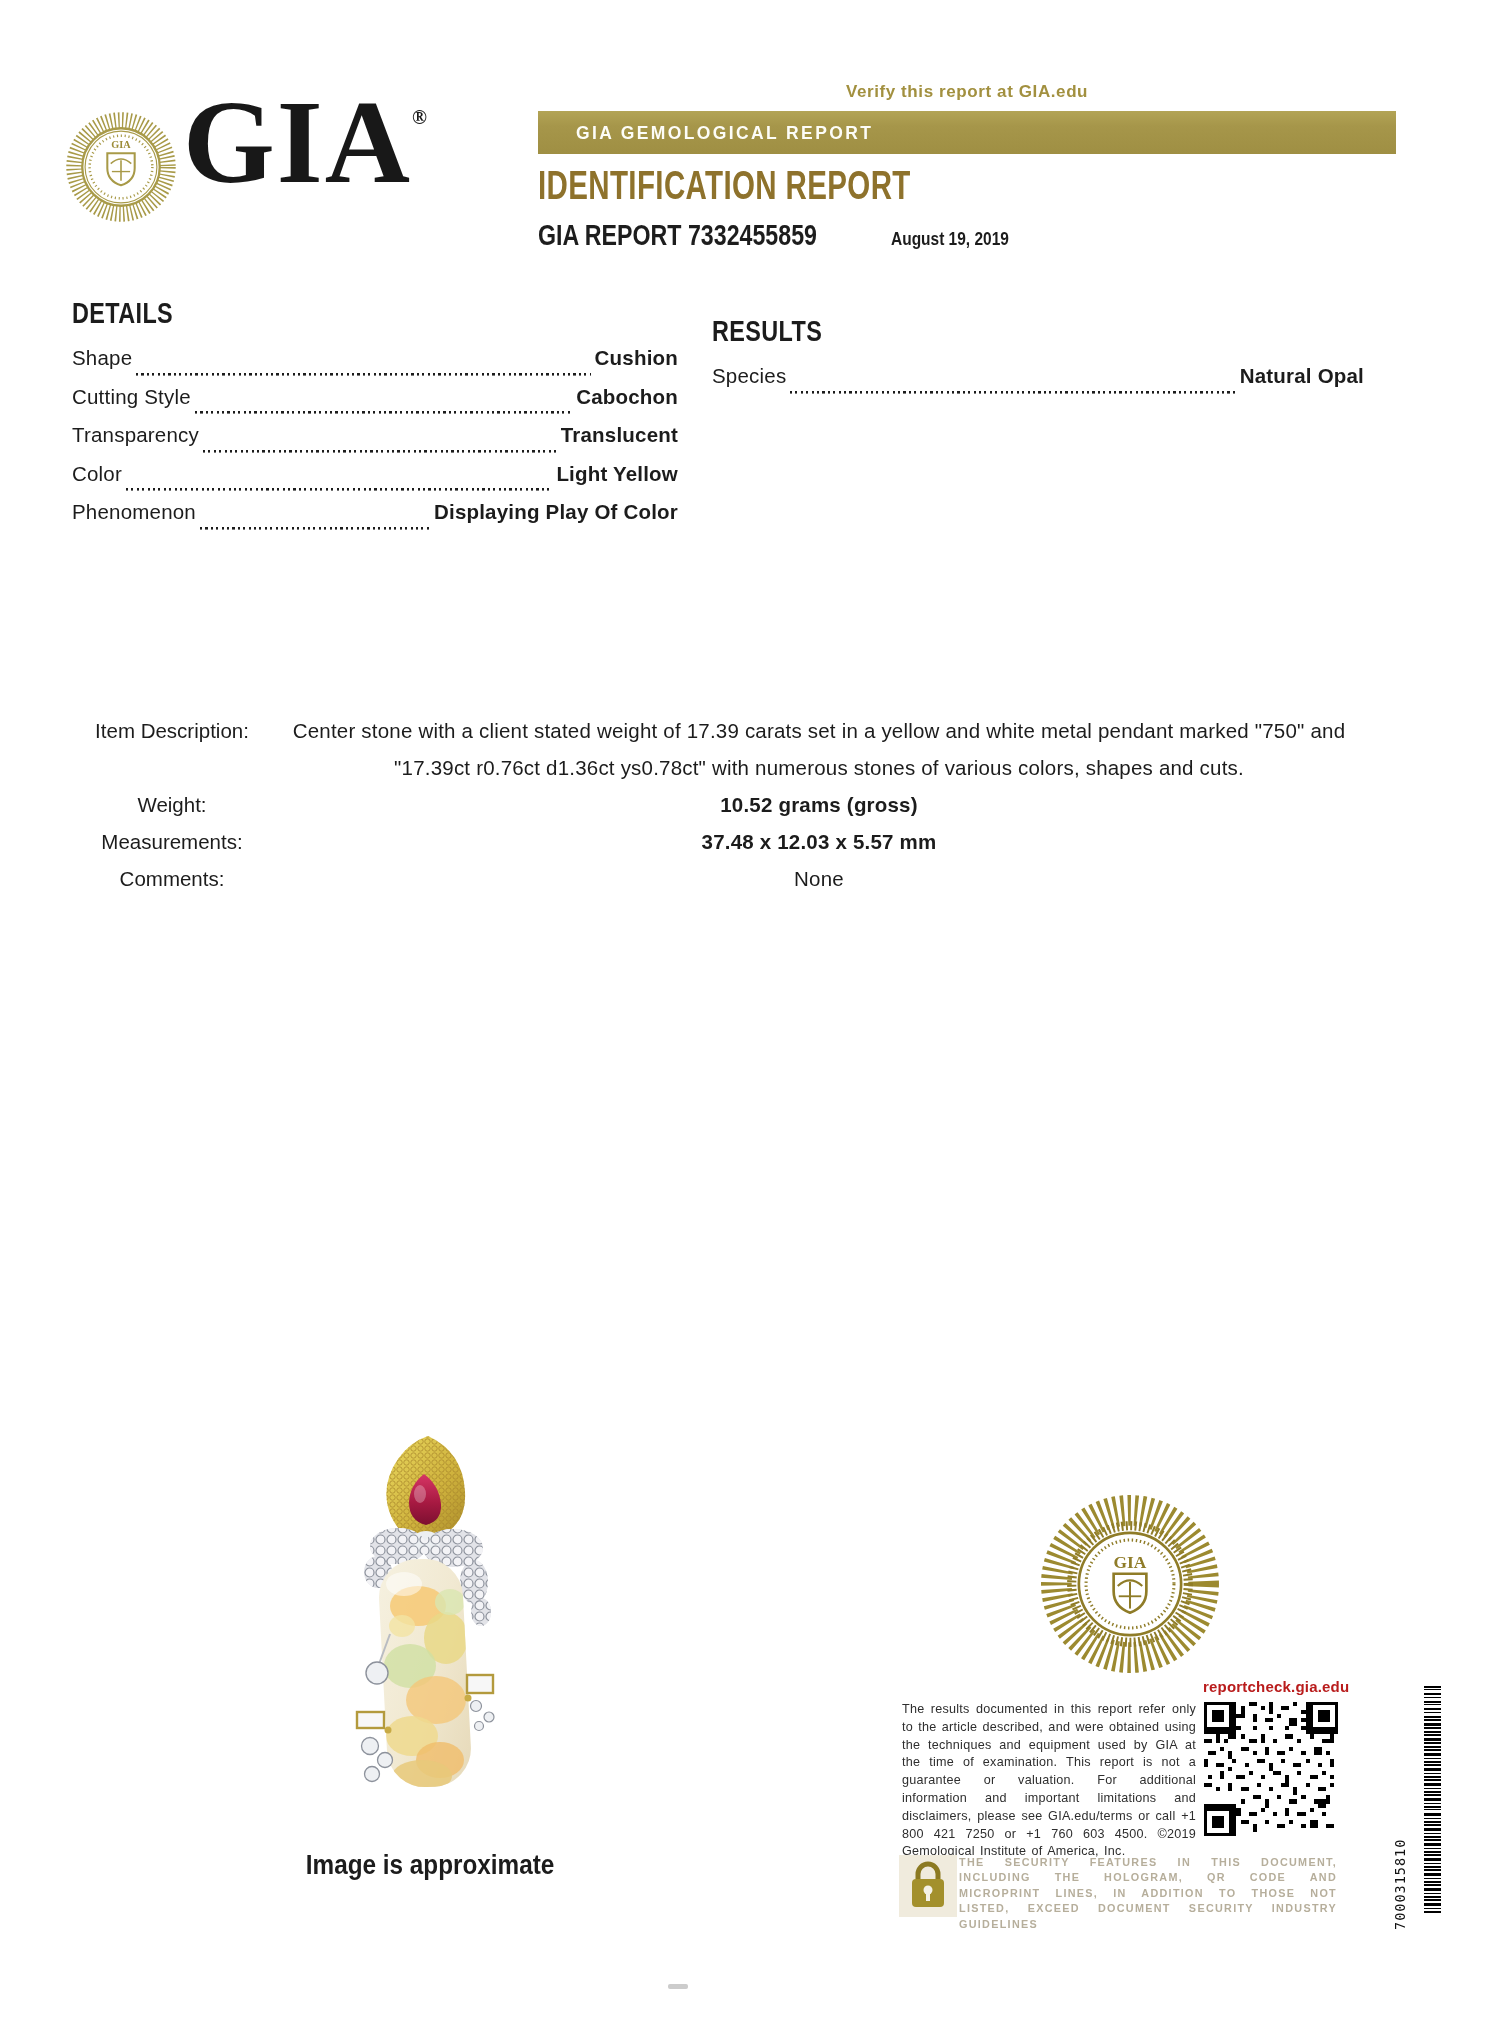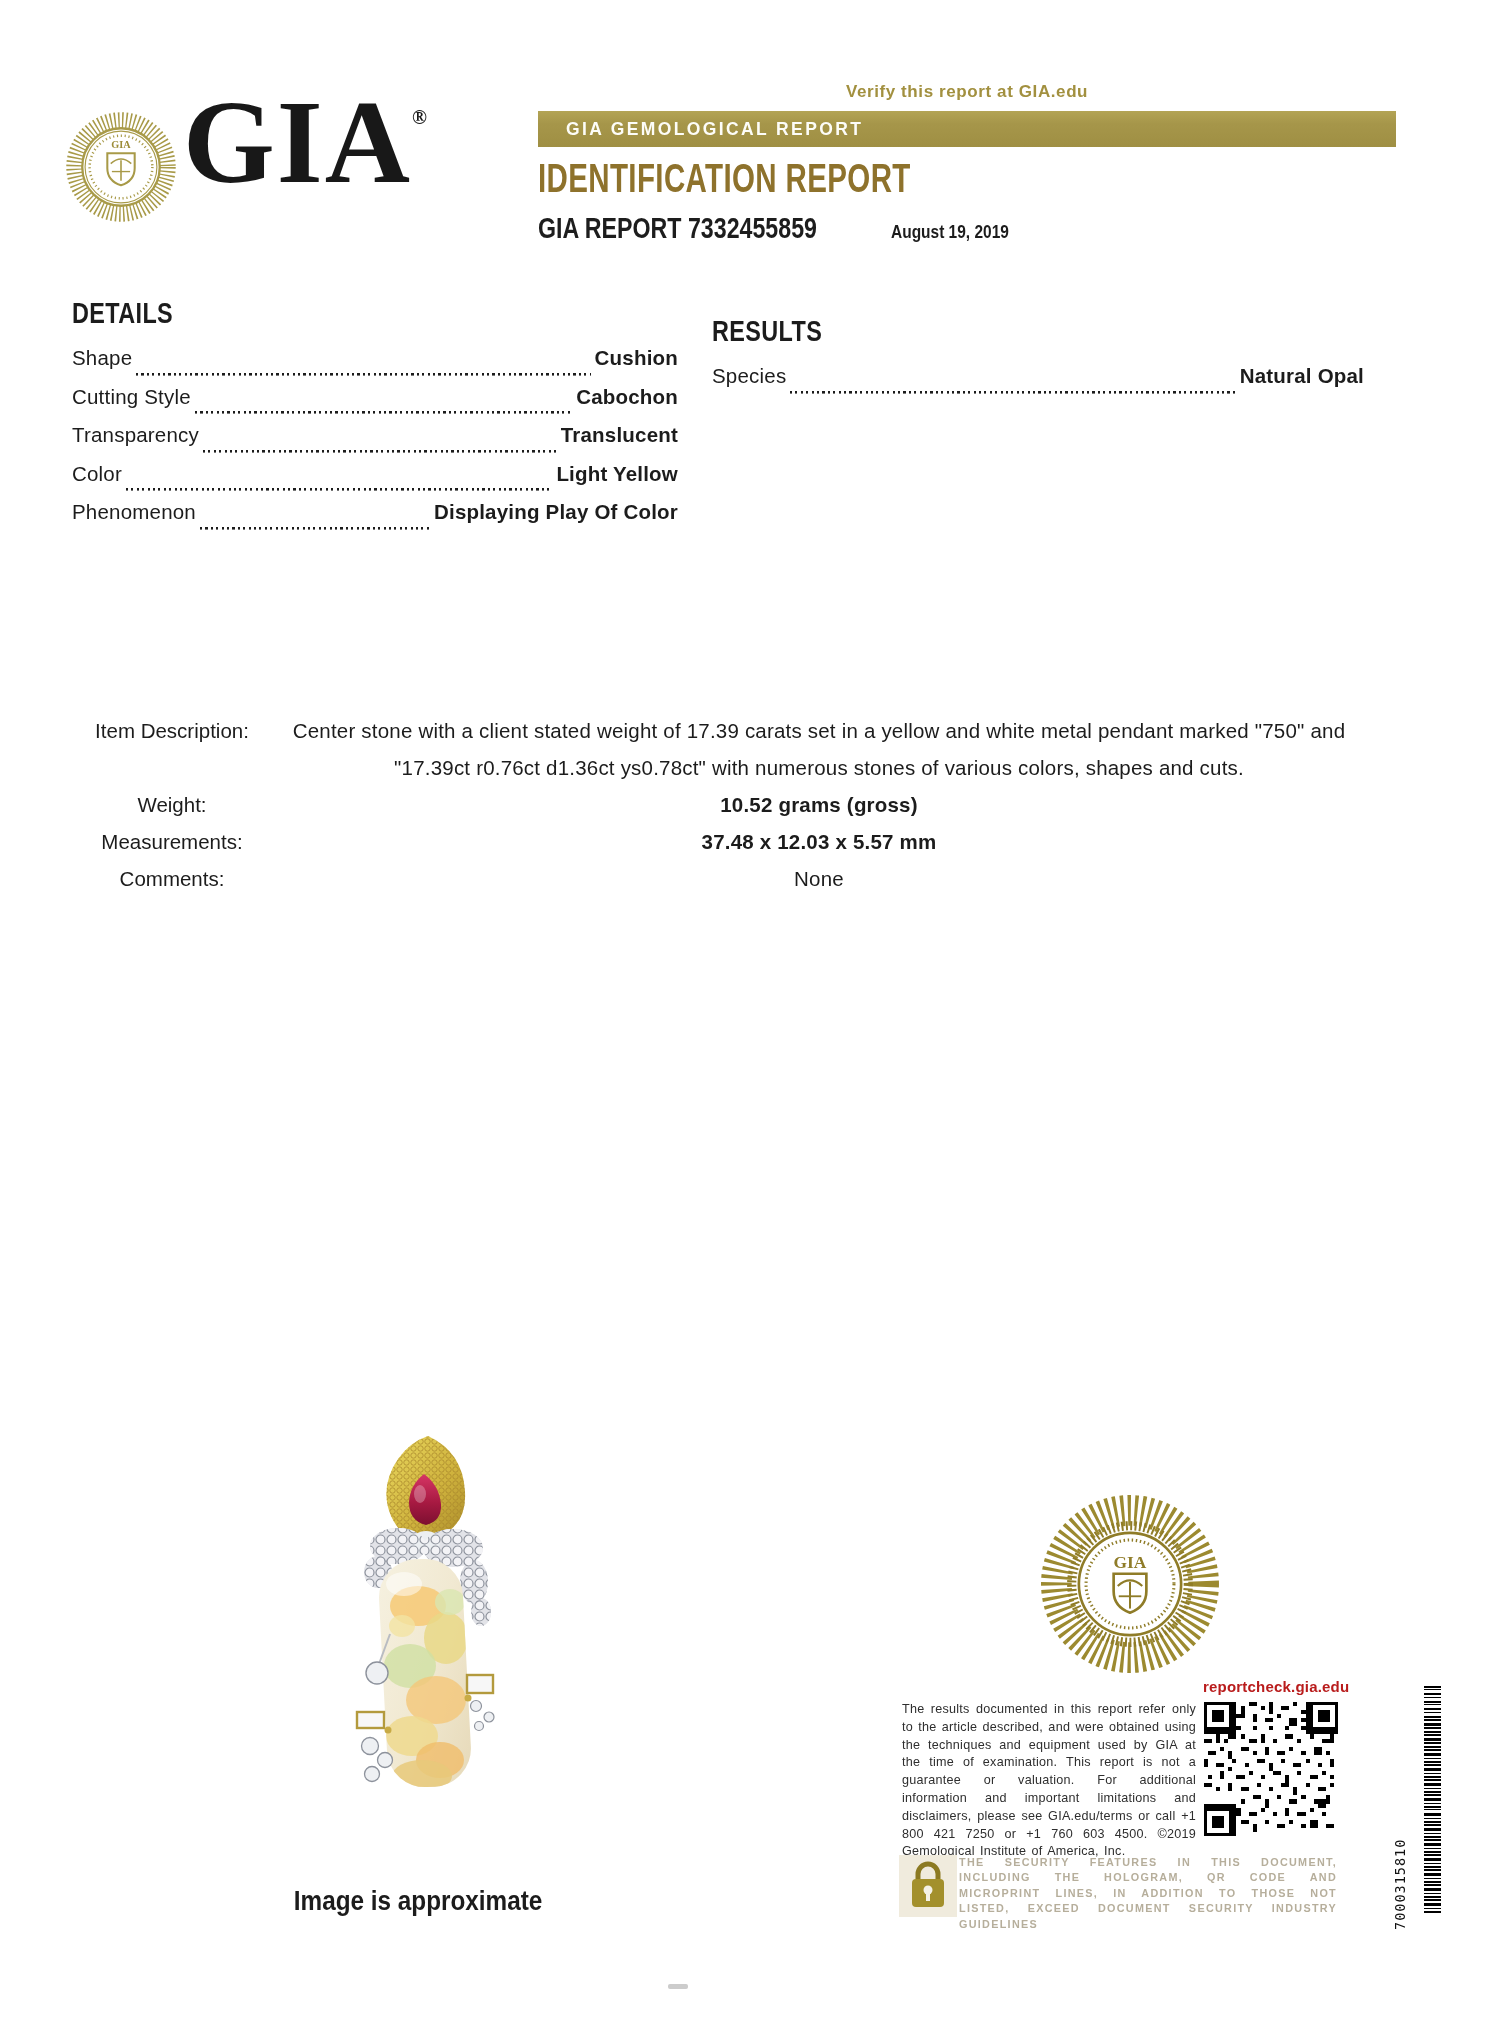--- a/index.html
+++ b/index.html
@@ -10,22 +10,22 @@
   }
   .abs{position:absolute;}
   .sx{transform-origin:left center;display:inline-block;white-space:nowrap;}
 
   
   .wordmark{left:183px;top:84px;font-family:"Liberation Serif",serif;font-weight:700;
             font-size:118px;line-height:1;letter-spacing:2px;color:#181818;}
   .wordmark sup{font-size:20px;vertical-align:58px;letter-spacing:0;}
   .head-right{left:538px;top:82px;width:858px;}
   .verify{font-size:17px;color:#a2903f;text-align:center;letter-spacing:.6px;font-weight:700;}
-  .banner{margin-top:9px;height:36px;background:linear-gradient(180deg,#b3a455 0%,#a6964a 35%,#9f8f43 100%);
-          display:flex;align-items:center;padding-left:15px;box-sizing:border-box;}
+  .banner{margin-top:9px;height:43px;background:linear-gradient(180deg,#b3a455 0%,#a6964a 35%,#9f8f43 100%);
+          display:flex;align-items:center;padding-left:25px;box-sizing:border-box;}
   .banner-text{color:#fdfdf8;font-weight:700;font-size:19px;letter-spacing:2.6px;transform:scaleX(.92);}
   .doc-title{margin-top:8px;font-size:41px;font-weight:700;color:#8e722c;letter-spacing:.5px;transform:scaleX(.72);}
   .report-no{margin-top:10px;font-size:29px;font-weight:700;color:#1d1d1d;transform:scaleX(.80);}
   .report-date{margin-top:4px;font-size:18px;font-weight:700;transform:scaleX(.86);}
 
   
   .col-heading{font-size:30px;font-weight:700;letter-spacing:.5px;transform:scaleX(.78);}
   .kv-rows{margin-top:16px;}
   .kv{display:flex;align-items:baseline;height:38.5px;font-size:20.5px;}
   .kv .lbl{white-space:nowrap;letter-spacing:.2px;}
@@ -33,21 +33,21 @@
             background:repeating-linear-gradient(90deg,#1c1c1c 0 2.1px,transparent 2.1px 5.4px) left bottom/100% 2.6px no-repeat;}
   .kv .val{white-space:nowrap;font-weight:700;letter-spacing:.2px;}
 
   
   .item-block{left:64px;top:712px;width:1294px;font-size:20.5px;line-height:37px;text-align:center;}
   .item-row{display:grid;grid-template-columns:216px 1fr;}
   .item-row .ival{letter-spacing:.2px;}
   .bold{font-weight:700;}
 
   
-  .caption{left:276px;top:1850px;width:284px;text-align:center;font-size:27px;font-weight:700;margin-top:36px;}
+  .caption{left:288px;top:1850px;width:284px;text-align:center;font-size:27px;font-weight:700;}
   .caption span{display:inline-block;transform:scaleX(.9);white-space:nowrap;}
 
   
   .disclaimer{left:902px;top:1701px;width:294px;font-size:12.6px;line-height:17.8px;
               color:#2e2e2e;text-align:justify;letter-spacing:.25px;word-spacing:1.5px;}
   .reportcheck{left:1203px;top:1678px;width:136px;text-align:center;
                font-size:15px;font-weight:700;color:#b91c1c;letter-spacing:.2px;}
   .security{left:899px;top:1855px;display:flex;gap:2px;align-items:flex-start;}
   .sec-text{width:378px;font-size:10.8px;line-height:15.4px;color:#b6ae9b;
             letter-spacing:1.3px;word-spacing:3px;text-align:justify;font-weight:700;}

